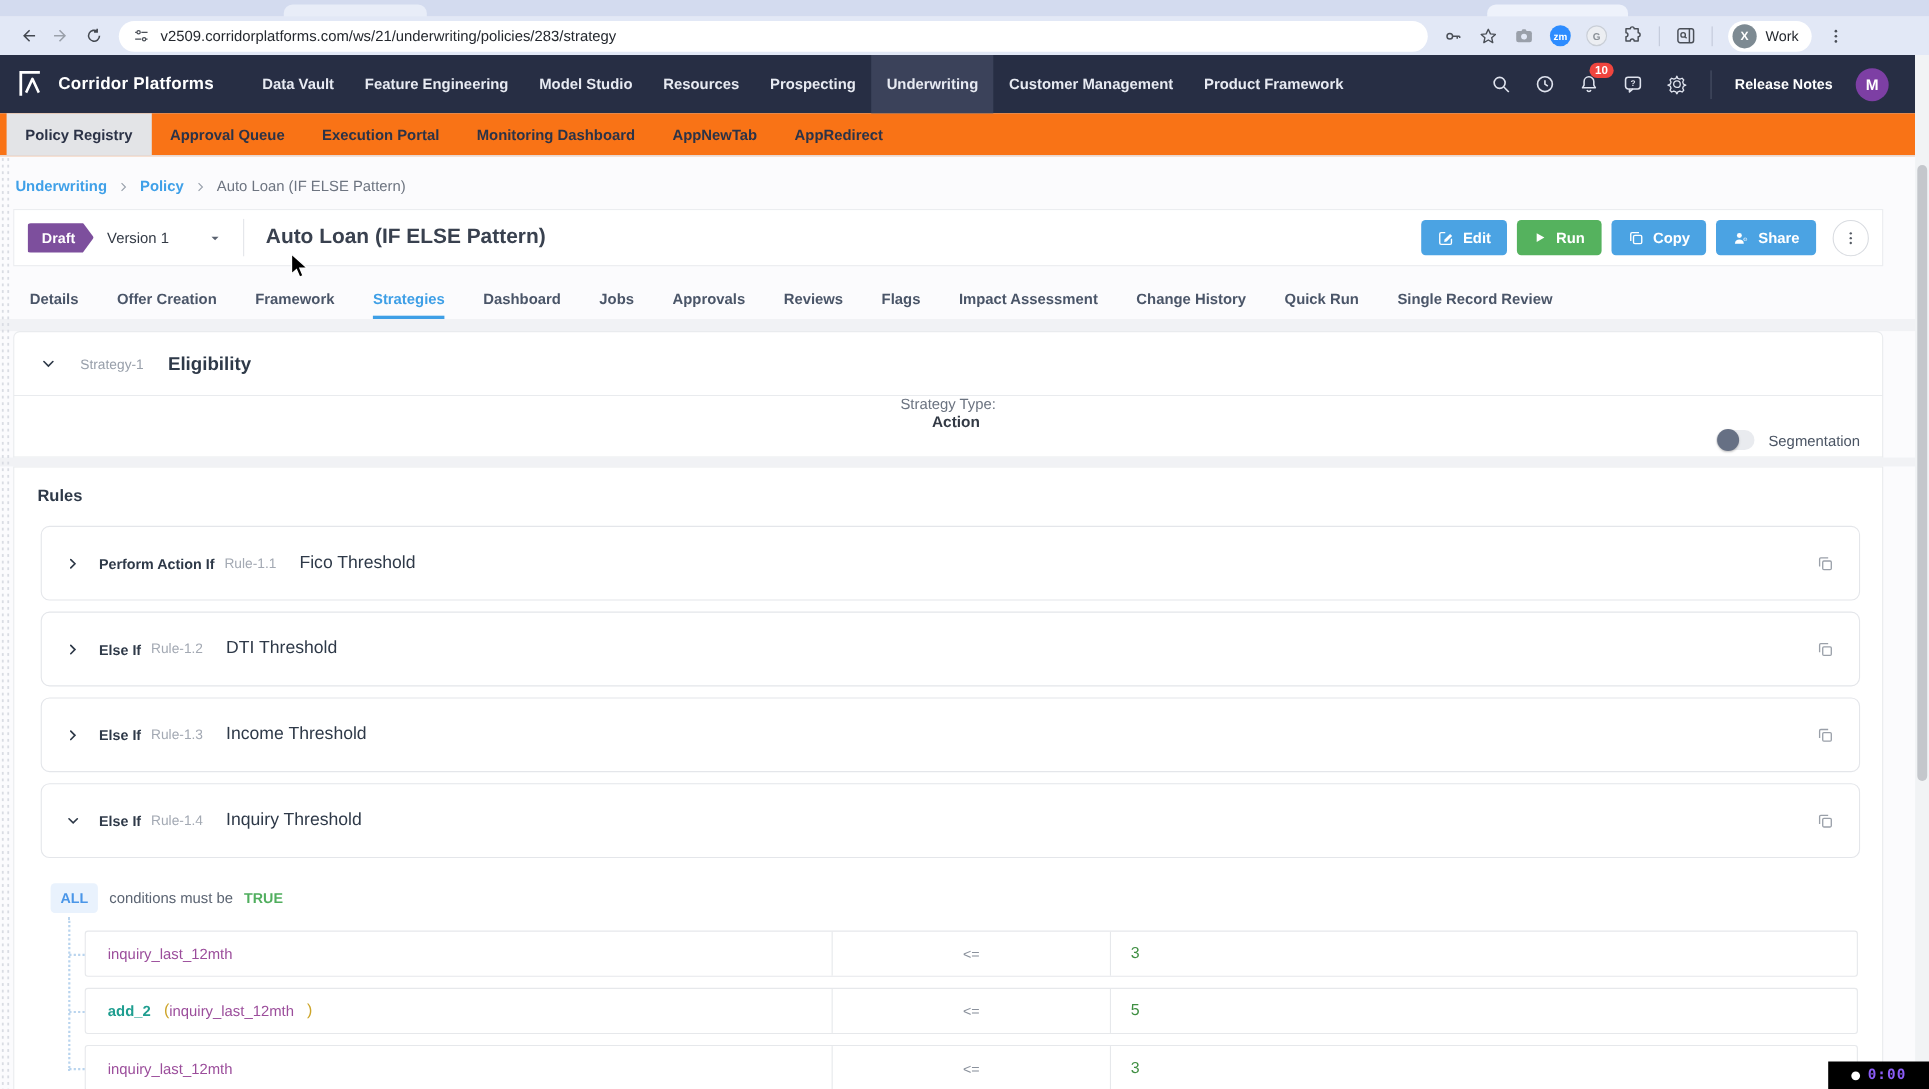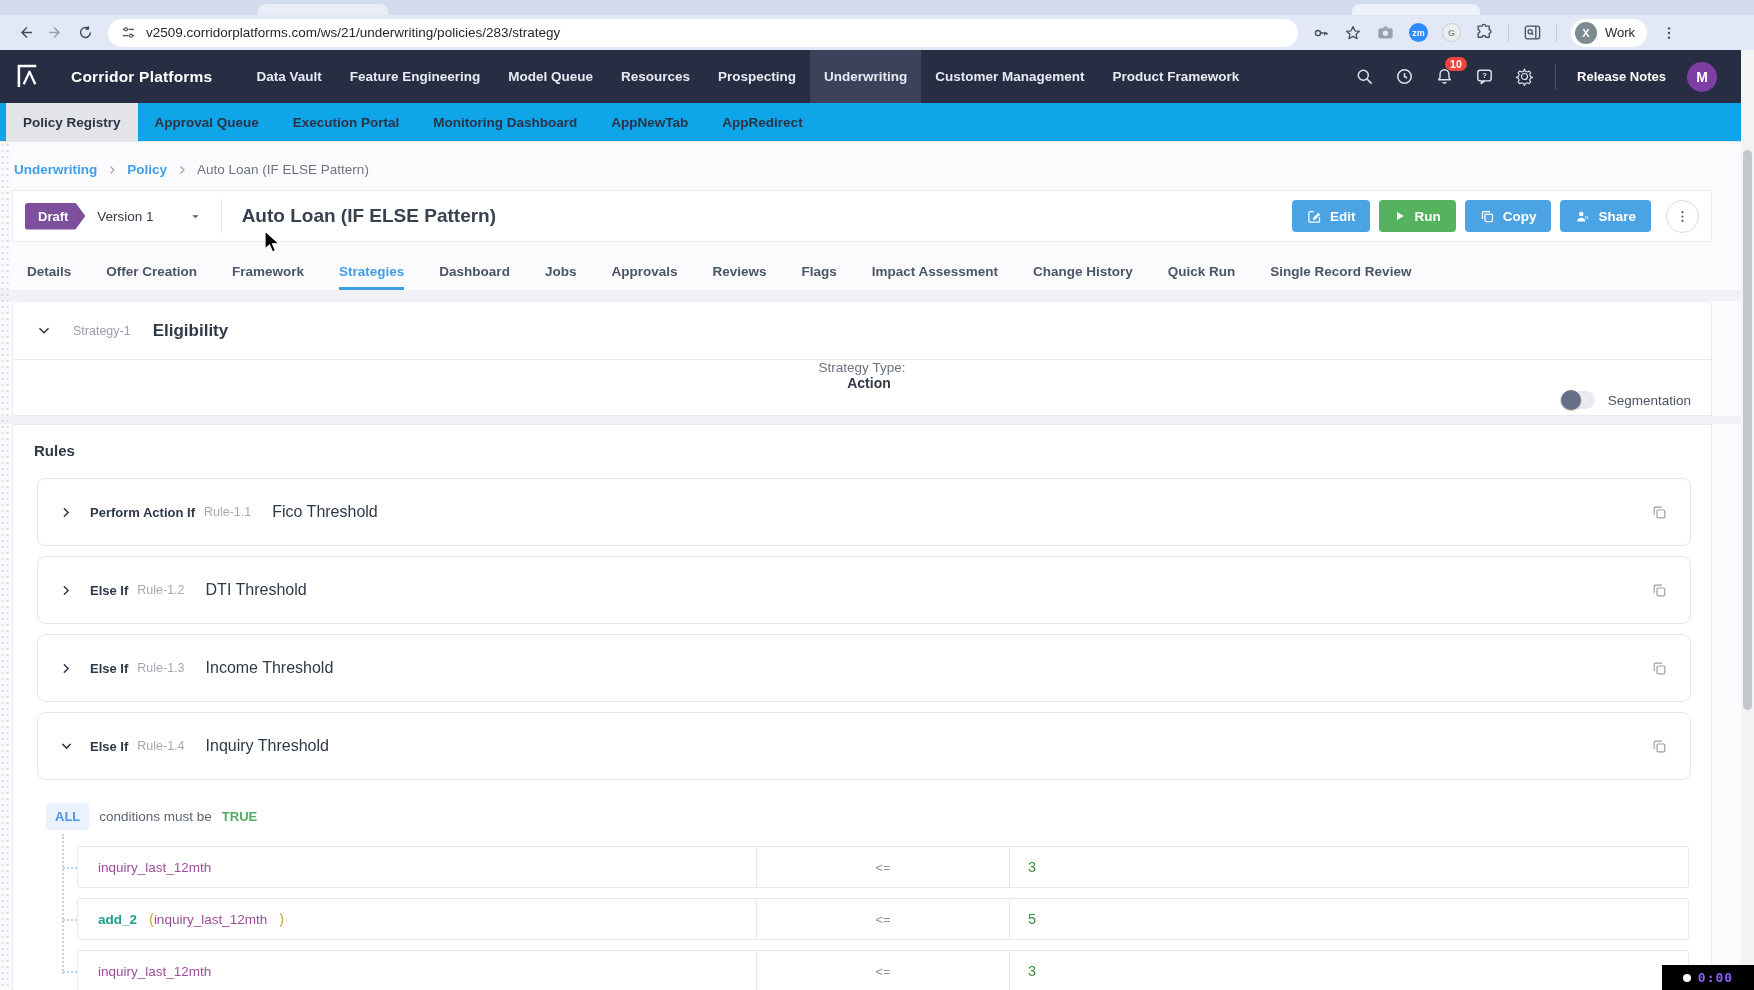--- a/index.html
+++ b/index.html
@@ -25,34 +25,34 @@
   .gr { background: #eceef2; color: #8a9097; border: 1px solid #c9ced6; }
   .tb-divider { width: 1px; height: 18px; background: #c3c9da; }
   .profile-pill { background: #fff; border-radius: 15px; height: 28px; display: flex; align-items: center; padding: 3px 12px 3px 4px; gap: 8px; }
   .x-avatar { width: 22px; height: 22px; border-radius: 50%; background: #7d8a92; color: #fff; font-size: 11px; font-weight: 700;
               display: flex; align-items: center; justify-content: center; }
   .work-label { font-size: 13px; color: #24282e; }
 
   
   .appnav { height: 53px; background: #272e44; display: flex; align-items: stretch; padding-left: 16px; color: #e7eaf2; width: 1741px; }
   .brand { display: flex; align-items: center; gap: 10px; margin-right: 30px; }
-  .brand-name { font-size: 15.5px; font-weight: 700; color: #fff; letter-spacing: .2px; margin-left: 18px; }
+  .brand-name { font-size: 15.5px; font-weight: 700; color: #fff; letter-spacing: .2px; }
   .nav-item { display: flex; align-items: center; padding: 0 14px; font-size: 13.5px; font-weight: 600; color: #e7eaf2; cursor: pointer; }
   .nav-item.active { background: #3b425a; }
   .appnav-right { margin-left: auto; display: flex; align-items: center; gap: 21px; padding-right: 24px; }
   .appnav-icon { color: #dfe3ee; position: relative; display: flex; align-items: center; cursor: pointer; }
   .notif-badge { position: absolute; top: -10px; left: 10px; background: #f0453e; color: #fff; border-radius: 9px;
                  font-size: 10.5px; font-weight: 700; padding: 1px 5px; }
   .nav-divider { width: 1px; height: 26px; background: #4a5166; }
   .release-notes { font-size: 13px; font-weight: 600; color: #fff; }
   .m-avatar { width: 30px; height: 30px; border-radius: 50%; background: #7d3fa4; color: #fff; font-size: 14px; font-weight: 700;
               display: flex; align-items: center; justify-content: center; }
 
   
-  .subnav { height: 39px; background: #0ea5e9; border-bottom: 1px solid #e3e5e9; display: flex; align-items: stretch; padding-left: 6px; width: 1741px; }
+  .subnav { height: 39px; background: #f97316; border-bottom: 1px solid #e3e5e9; display: flex; align-items: stretch; padding-left: 6px; width: 1741px; }
   .subnav-item { display: flex; align-items: center; padding: 0 17px; font-size: 13.5px; font-weight: 600; color: #2c3347; cursor: pointer; }
   .subnav-item.active { background: #e3e4e7; }
 
   
   .page { position: relative; }
   .left-dots { position: absolute; left: 0; top: 0; bottom: 0; width: 9px;
                background-image: radial-gradient(#d9dce3 1px, transparent 1.2px); background-size: 5px 6px; }
   .breadcrumb { padding: 20px 0 0 14px; display: flex; align-items: center; gap: 9px; font-size: 13.5px; }
   .crumb-link { color: #3fa0e8; font-weight: 600; cursor: pointer; }
   .crumb-sep { color: #9aa2ad; }
@@ -218,21 +218,21 @@
   <div class="brand">
     <svg width="27" height="27" viewBox="0 0 28 28">
       <path d="M3 25 V3 H21" stroke="#fff" stroke-width="2.6" fill="none"></path>
       <path d="M8 22 L14 9 L20 22" stroke="#fff" stroke-width="2.4" fill="none" stroke-linejoin="round"></path>
     </svg>
     <span class="brand-name">Corridor Platforms</span>
   </div>
   <nav style="display:flex;align-items:stretch;">
     <div class="nav-item">Data Vault</div>
     <div class="nav-item">Feature Engineering</div>
-    <div class="nav-item">Model Queue</div>
+    <div class="nav-item">Model Studio</div>
     <div class="nav-item">Resources</div>
     <div class="nav-item">Prospecting</div>
     <div class="nav-item active">Underwriting</div>
     <div class="nav-item">Customer Management</div>
     <div class="nav-item">Product Framework</div>
   </nav>
   <div class="appnav-right">
     <span class="appnav-icon">
         <svg width="19" height="19" viewBox="0 0 24 24">
           <circle cx="10.5" cy="10.5" r="6.3" stroke="currentColor" stroke-width="1.9" fill="none"></circle>

